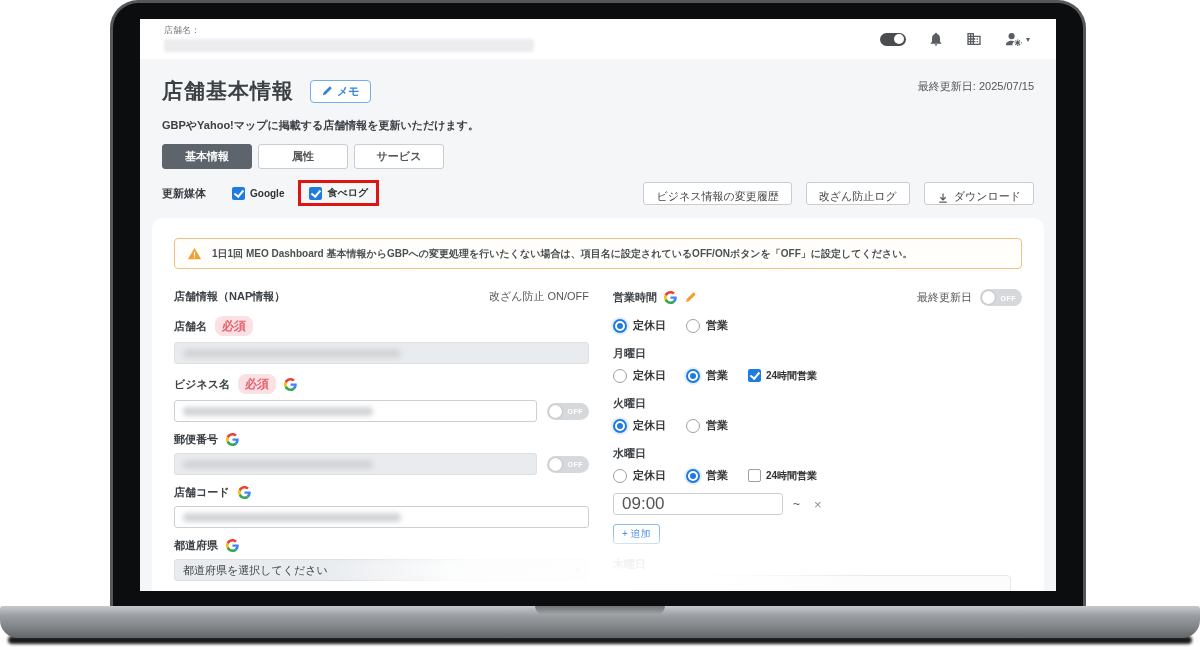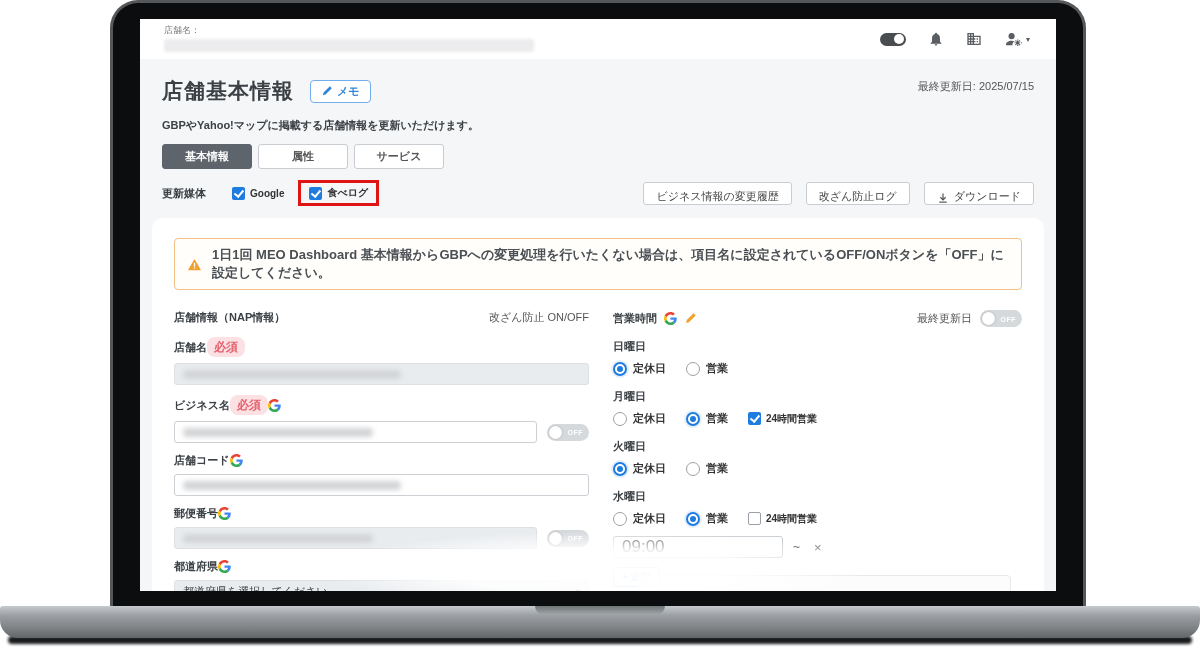--- a/index.html
+++ b/index.html
@@ -64,31 +64,31 @@
   .checkbox::after{content:"";position:absolute;left:4px;top:1px;width:3.5px;height:7px;
     border:solid #fff;border-width:0 2px 2px 0;transform:rotate(40deg);}
   .checkbox.unchecked{background:#fff;border:1.5px solid #9aa0a5;box-sizing:border-box;}
   .checkbox.unchecked::after{display:none;}
   .media-actions{margin-left:auto;display:flex;gap:14px;}
   .action-btn{height:23px;display:inline-flex;align-items:flex-end;gap:5px;background:#fff;
     border:1px solid #c9cdd1;border-radius:3px;font-size:11px;color:#444;padding:0 12px;font-family:inherit;}
   
   .card{margin:12px 2px 0;background:#fff;border-radius:10px;padding:20px 22px;height:420px;box-sizing:border-box;}
   .warning{display:flex;align-items:center;gap:10px;border:1px solid #f2c083;border-radius:4px;
-    background:#fffefb;padding:7px 12px;font-size:13px;font-weight:600;color:#4a4f54;}
+    background:#fffefb;padding:7px 12px;font-size:10px;font-weight:600;color:#4a4f54;}
   .columns{display:flex;gap:24px;margin-top:20px;}
   .col-left{width:415px;flex:none;}
   .col-right{flex:1;}
   .col-header{display:flex;justify-content:space-between;align-items:center;margin-bottom:12px;}
   .section-title{font-size:11px;font-weight:700;color:#3b4045;display:flex;align-items:center;gap:7px;}
   .tamper-label{font-size:11px;color:#555;}
   .tamper-right{display:flex;align-items:center;gap:8px;}
   
   .field{margin-bottom:10px;}
-  .field-label{display:flex;align-items:center;font-size:11px;font-weight:600;color:#3b4045;margin-bottom:6px;}
+  .field-label{display:flex;align-items:center;gap:8px;font-size:11px;font-weight:600;color:#3b4045;margin-bottom:6px;}
   .req{background:#fbe1e3;color:#e4606d;font-size:12px;padding:1.5px 7px;border-radius:8px;font-weight:700;}
   .input-row{display:flex;align-items:center;gap:10px;}
   .text-input{height:22px;border:1px solid #ccd0d4;border-radius:3px;background:#fff;flex:1;
     display:flex;align-items:center;padding:0 8px;font-size:11px;color:#444;box-sizing:border-box;}
   .text-input.gray{background:#e9ecef;border-color:#dde1e4;}
   .blurline{width:55%;height:9px;border-radius:4px;background:#d2d4d6;filter:blur(2.5px);}
   .toggle{width:42px;height:17px;border-radius:9px;background:#d6d9dc;position:relative;flex:none;}
   .toggle .knob{position:absolute;left:2px;top:2px;width:13px;height:13px;border-radius:50%;background:#fff;box-shadow:0 0 2px rgba(0,0,0,.25);}
   .toggle .off-text{position:absolute;right:6px;top:50%;transform:translateY(-50%);font-size:7px;font-weight:700;color:#fff;letter-spacing:.5px;}
   .select-caret{margin-left:auto;color:#666;font-size:9px;}
@@ -252,52 +252,52 @@
                   </div>
                 <div class="toggle">
                   <span class="knob"></span>
                   <span class="off-text">OFF</span>
                 </div>
               </div>
             </div>
 
             <div class="field">
               <div class="field-label">
-                <span>店舗コード</span>
-                <svg class="g" width="13" height="13">
-                    <use href="#g-icon"></use>
-                  </svg>
-              </div>
-              <div class="input-row">
-                <div class="text-input">
-                    <div class="blurline"></div>
-                  </div>
-              </div>
-            </div>
-
-            <div class="field">
-              <div class="field-label">
                 <span>郵便番号</span>
                 <svg class="g" width="13" height="13">
                     <use href="#g-icon"></use>
                   </svg>
               </div>
               <div class="input-row">
                 <div class="text-input gray">
                     <div class="blurline"></div>
                   </div>
                 <div class="toggle">
                   <span class="knob"></span>
                   <span class="off-text">OFF</span>
                 </div>
               </div>
             </div>
 
             <div class="field">
               <div class="field-label">
+                <span>店舗コード</span>
+                <svg class="g" width="13" height="13">
+                    <use href="#g-icon"></use>
+                  </svg>
+              </div>
+              <div class="input-row">
+                <div class="text-input">
+                    <div class="blurline"></div>
+                  </div>
+              </div>
+            </div>
+
+            <div class="field">
+              <div class="field-label">
                 <span>都道府県</span>
                 <svg class="g" width="13" height="13">
                     <use href="#g-icon"></use>
                   </svg>
               </div>
               <div class="input-row">
                 <div class="text-input gray">
                   <span>都道府県を選択してください</span>
                   <span class="select-caret">▾</span>
                 </div>
@@ -329,21 +329,20 @@
               <div class="tamper-right">
                 <span class="tamper-label">最終更新日</span>
                 <div class="toggle">
                   <span class="knob"></span>
                   <span class="off-text">OFF</span>
                 </div>
               </div>
             </div>
 
             <div class="day">
-              <div class="day-name">日曜日</div>
               <div class="day-controls">
                 <label class="radio checked">
                   <span class="radio-dot"></span>
                   <span>定休日</span>
                 </label>
                 <label class="radio">
                   <span class="radio-dot"></span>
                   <span>営業</span>
                 </label>
               </div>

